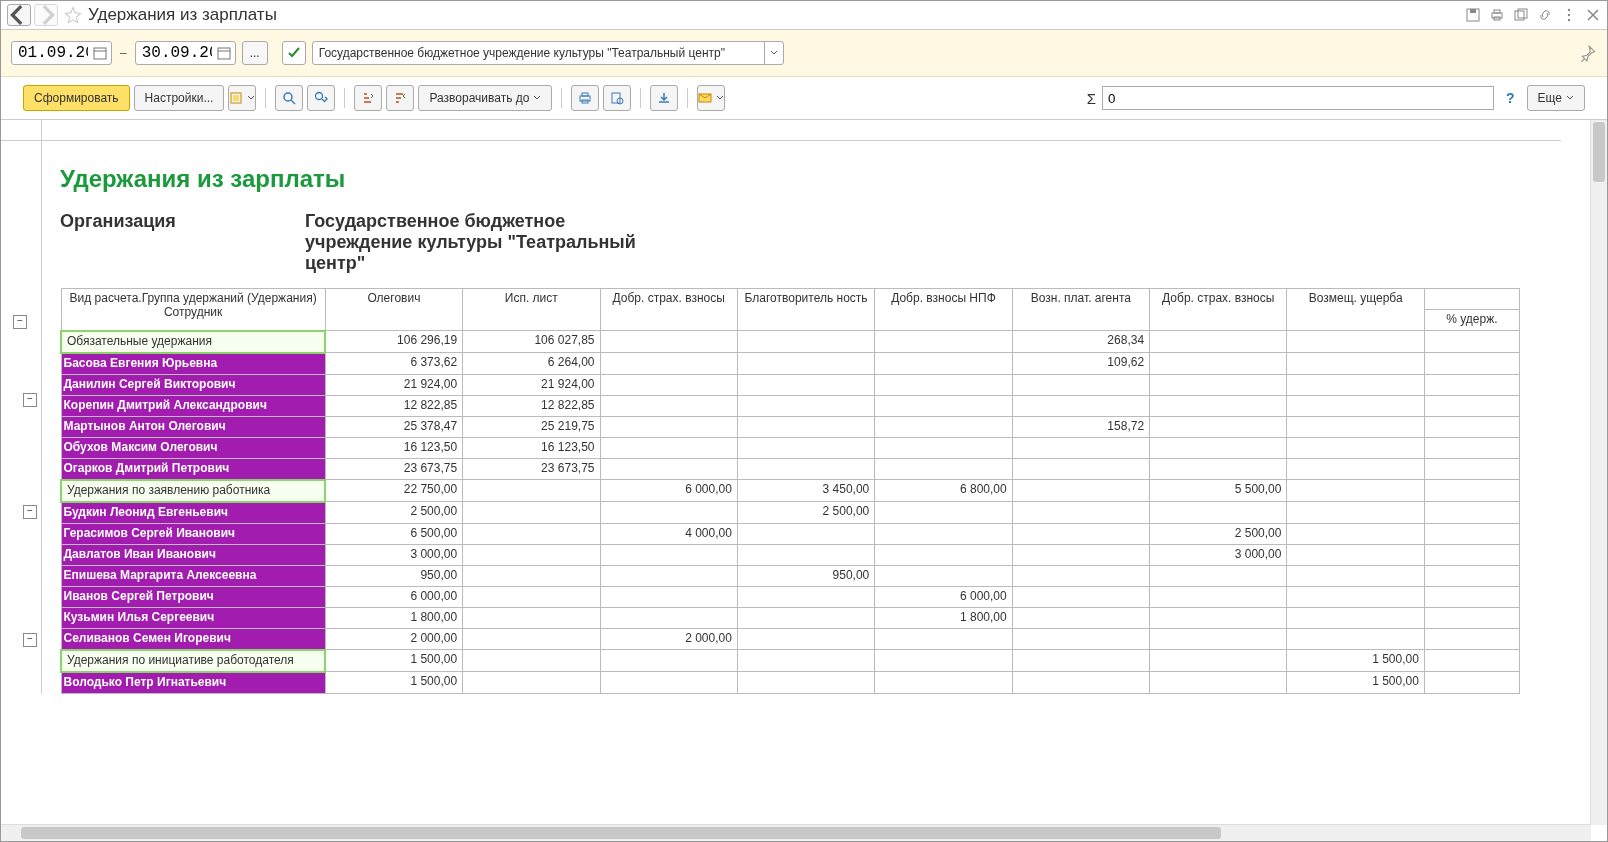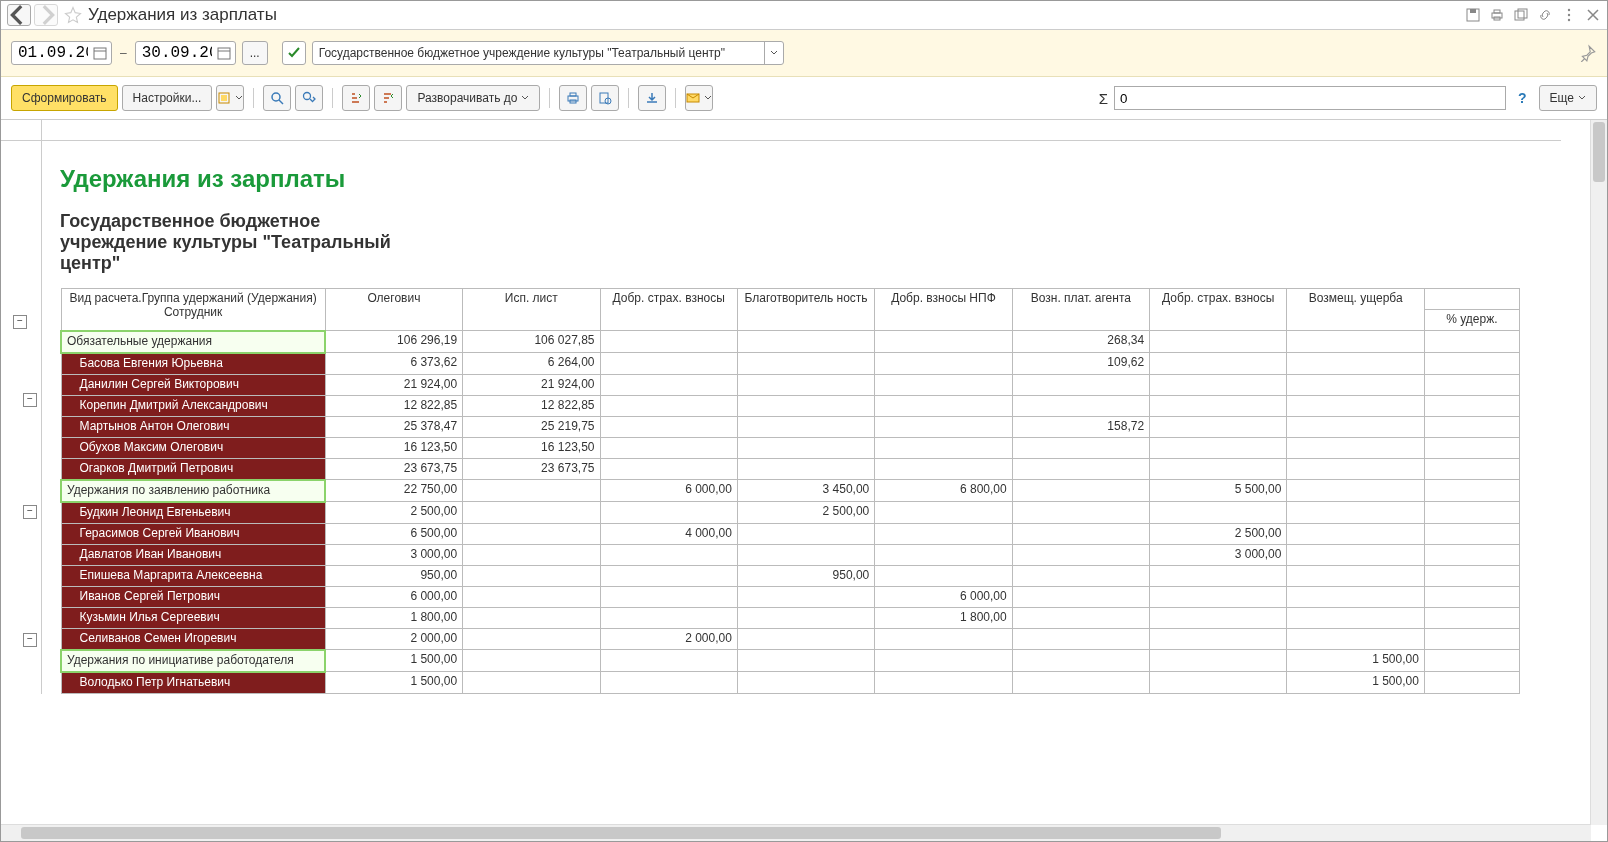--- a/index.html
+++ b/index.html
@@ -16,21 +16,21 @@
 .date-input input{border:none;width:70px;font-size:16px;outline:none;font-family:Liberation Mono, monospace}
 .date-input .cal{width:14px;height:14px;color:#777;margin-left:3px}
 .dash{margin:0 8px;color:#555}
 .iconbtn{width:24px;height:22px;border:1px solid #aaa;background:#f7f7f7;margin-left:6px;border-radius:3px;display:flex;align-items:center;justify-content:center;cursor:pointer}
 .chk{width:22px;height:22px;border:1px solid #aaa;background:#fff;border-radius:3px;display:flex;align-items:center;justify-content:center;margin-left:14px;margin-right:6px}
 .chk svg{width:14px;height:14px;color:#2a8a2a}
 .org-select{flex:0 0 470px;display:flex;align-items:center;height:22px;border:1px solid #aaa;background:#fff;border-radius:3px}
 .org-select span{padding:0 6px;flex:1;white-space:nowrap;overflow:hidden}
 .org-select .dd{width:18px;height:22px;border-left:1px solid #aaa;display:flex;align-items:center;justify-content:center}
 .pin{margin-left:auto;width:18px;height:18px;color:#999}
-.toolbar{display:flex;align-items:center;height:34px;padding:4px 10px;border-bottom:1px solid #ccc;gap:4px}
+.toolbar{display:flex;align-items:center;height:34px;padding:4px 22px;border-bottom:1px solid #ccc;gap:4px}
 .btn{height:24px;border:1px solid #aaa;background:#f5f5f5;border-radius:3px;padding:0 10px;display:flex;align-items:center;cursor:pointer;font-size:12px}
 .btn.primary{background:#ffe066;border-color:#c7a500;font-weight:normal}
 .btn.icon{width:26px;padding:0;justify-content:center}
 .btn.icon svg{width:14px;height:14px}
 .btn.dd svg.chev{width:8px;height:8px;margin-left:4px}
 .sep{width:1px;height:20px;background:#ccc;margin:0 5px}
 .sum-group{margin-left:auto;display:flex;align-items:center;gap:6px}
 .sum-input{width:380px;height:22px;border:1px solid #aaa;padding:0 5px;background:#fff}
 .help{color:#2a7ab8;font-weight:bold;font-size:14px;cursor:pointer;margin:0 6px}
 .report-area{flex:1;position:relative;overflow:hidden}
@@ -48,21 +48,21 @@
 .content{flex:1;padding:10px 0 0 18px}
 h1.rtitle{color:#1a9a3a;font-size:24px;margin:14px 0 18px 0;font-weight:bold}
 .orgrow{display:flex;margin-bottom:14px}
 .orgrow .lbl{width:245px;font-size:18px;font-weight:bold}
 .orgrow .val{width:370px;font-size:18px;font-weight:bold}
 table.rep{border-collapse:collapse;width:1460px;table-layout:fixed}
 table.rep th,table.rep td{border:1px solid #bbb;padding:2px 5px;font-size:12px;vertical-align:top;height:16px}
 table.rep th{font-weight:normal;text-align:center;background:#fff}
 table.rep .num{text-align:right}
 tr.group td.name{background:#f7fff0;border:2px solid #8bd36b;font-size:12px}
-tr.emp td.name{background:#7f1d1d;color:#fff;font-weight:normal;padding-left:18px}
+tr.emp td.name{background:#a21caf;color:#fff;font-weight:bold;padding-left:2px}
 col.c0{width:250px}col.c1{width:130px}col.c2{width:130px}col.c3{width:130px}col.c4{width:130px}col.c5{width:130px}col.c6{width:130px}col.c7{width:130px}col.c8{width:130px}col.c9{width:90px}
 svg{display:block}
 </style>
 </head>
 <body>
 
 <div class="window">
 
   <div class="titlebar">
     <div class="tb-btn">
@@ -244,20 +244,21 @@
         <div class="body-wrap">
           <div class="outline">
             <div class="minus" style="top:174px">−</div>
             <div class="minus" style="top:252px;left:22px">−</div>
             <div class="minus" style="top:364px;left:22px">−</div>
             <div class="minus" style="top:492px;left:22px">−</div>
           </div>
           <div class="content">
             <h1 class="rtitle">Удержания из зарплаты</h1>
             <div class="orgrow">
+              <div class="lbl">Организация</div>
               <div class="val">Государственное бюджетное учреждение культуры "Театральный центр"</div>
             </div>
             <table class="rep">
               <colgroup>
                   <col class="c0">
                   <col class="c1">
                   <col class="c2">
                   <col class="c3">
                   <col class="c4">
                   <col class="c5">

